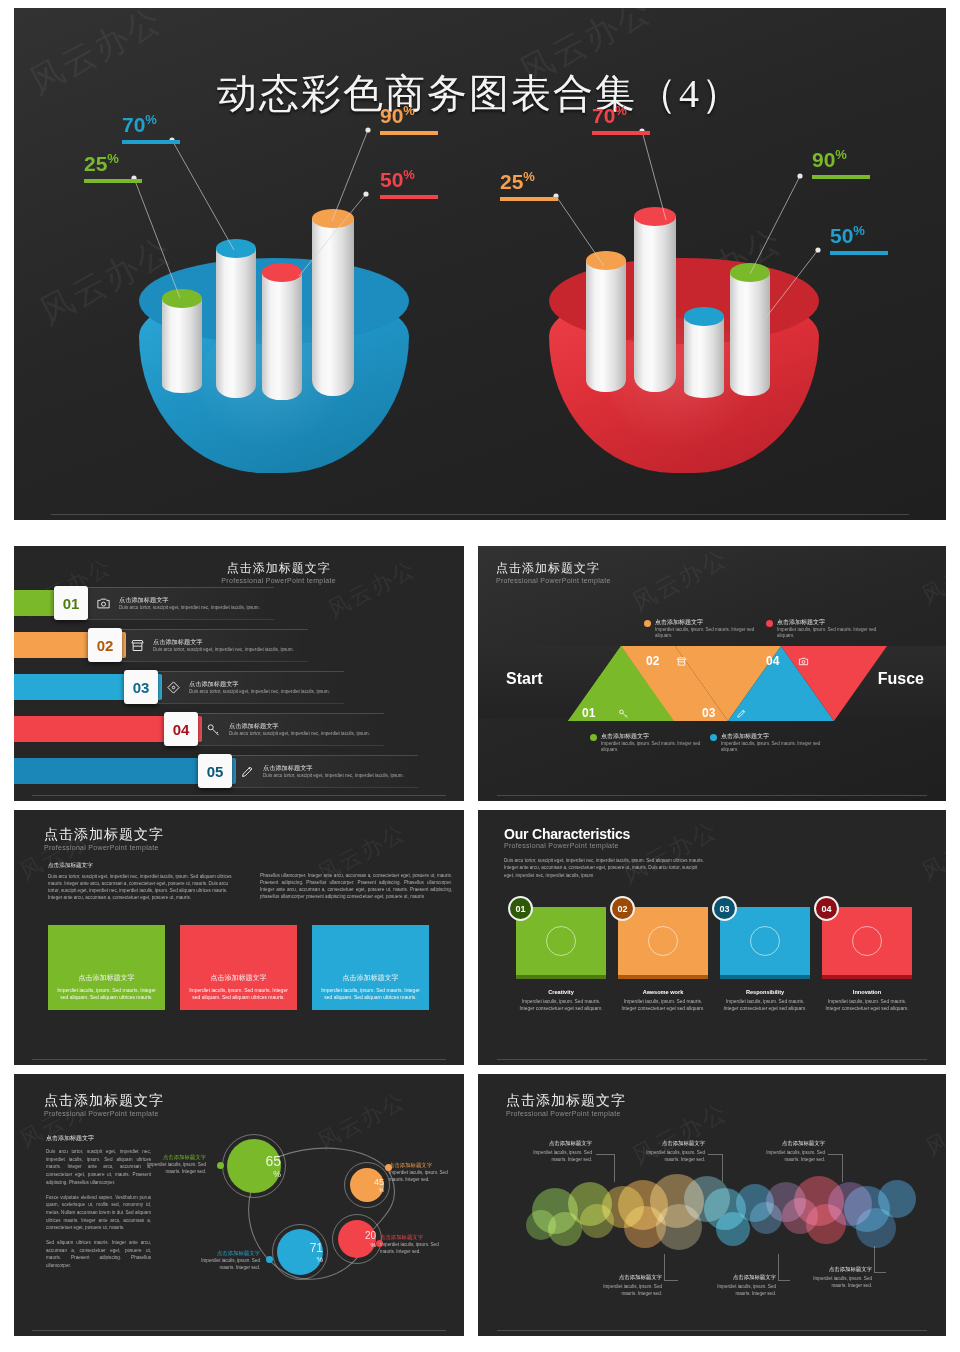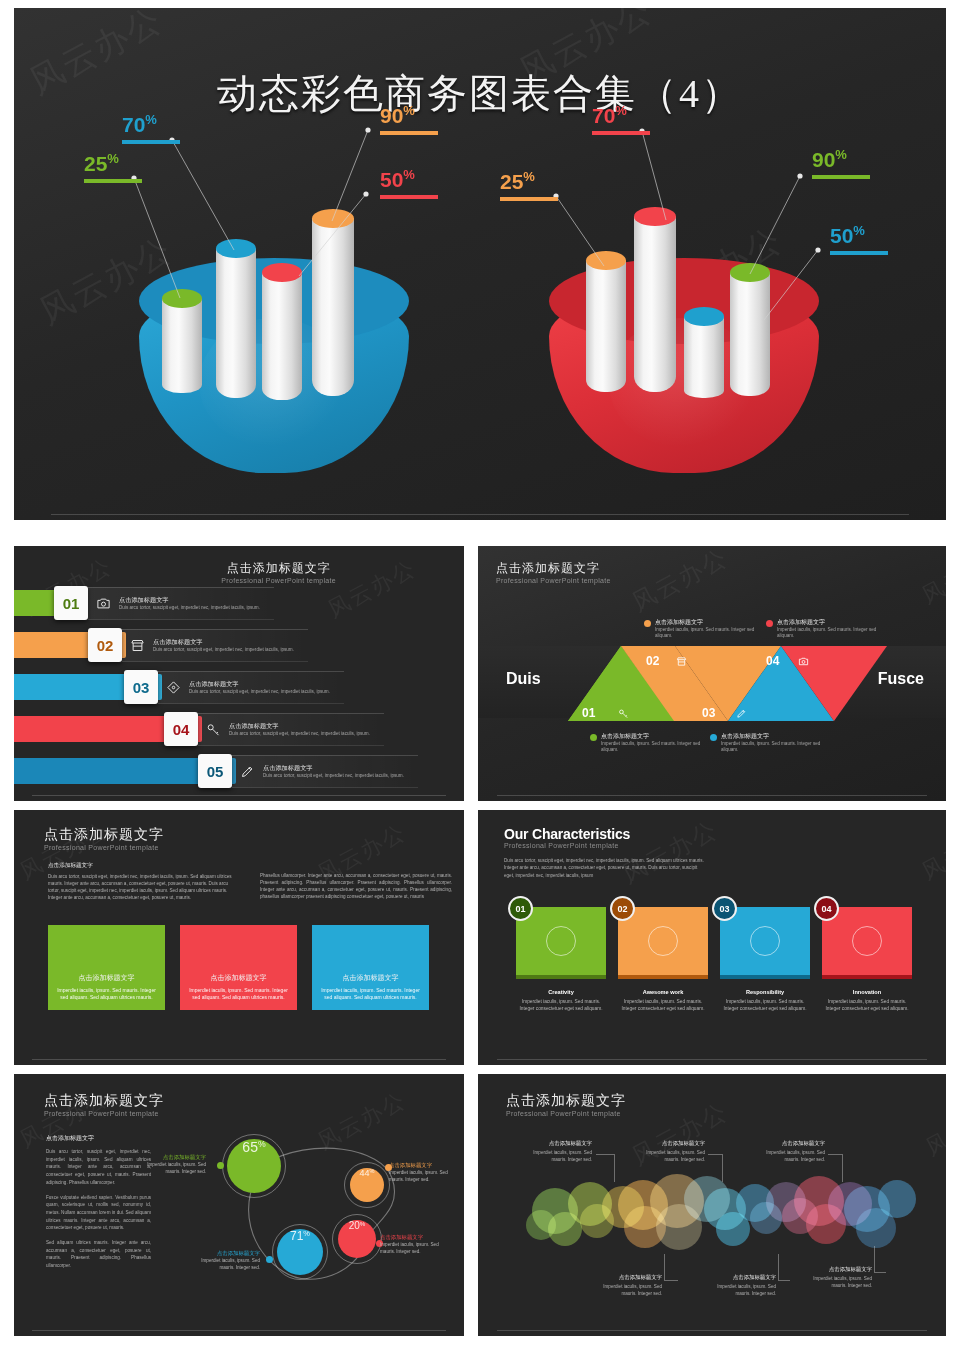--- a/index.html
+++ b/index.html
@@ -155,22 +155,22 @@
   .chcard .name { margin-top:10px; text-align:center; font-size:5.6px; font-weight:bold; color:#fff; }
   .chcard .desc { margin-top:3px; text-align:center; font-size:4.8px; color:#b6b6b6; line-height:1.55; }
 
   
   #s4a { left:14px; top:1074px; width:450px; height:262px; }
   #s4a .hdr { position:absolute; left:30px; top:18px; }
   #s4a .hdr .s-title-cn { font-size:14px; }
   #s4a .lcol { position:absolute; left:32px; top:60px; width:105px; }
   #s4a .lcol .h { font-size:6px; color:#e9e9e9; font-family:"Liberation Serif",serif; margin-bottom:5px; }
   #s4a .lcol p { font-size:4.6px; line-height:1.68; color:#aeaeae; margin-bottom:7px; text-align:justify; }
-  .bub { position:absolute; border-radius:50%; display:flex; align-items:flex-start; justify-content:center;
-         color:rgba(255,255,255,.85); font-weight:normal; }
+  .bub { position:absolute; border-radius:50%; display:flex; align-items:flex-end; justify-content:center;
+         color:rgba(255,255,255,.85); font-weight:normal;flex-direction:column; }
   .bub sup { font-size:.62em; }
   .bubring { position:absolute; border-radius:50%; border:1px solid rgba(255,255,255,.35); }
   .bubnote { position:absolute; width:72px; }
   .bubnote .t { font-size:5.4px; font-family:"Liberation Serif",serif; }
   .bubnote .d { font-size:4.6px; color:#b4b4b4; line-height:1.55; }
   .bdot { position:absolute; width:7px; height:7px; border-radius:50%; }
 
   
   #s4b { left:478px; top:1074px; width:468px; height:262px; }
   #s4b .hdr { position:absolute; left:28px; top:18px; }
@@ -414,21 +414,21 @@
 
     <svg style="position:absolute;left:0;top:100px;width:468px;height:75px;">
       <polygon points="90,75 143,0 197,75 170,75 143,36 117,75" fill="#7AB929"></polygon>
       <polygon points="90,75 143,0 197,75" fill="#7AB929"></polygon>
       <polygon points="143,0 197,0 250,75 196,75" fill="#F5A04C"></polygon>
       <polygon points="197,0 250,75 303,0 250,0" fill="#F5A04C"></polygon>
       <polygon points="250,75 303,0 356,75" fill="#26A9D6"></polygon>
       <polygon points="303,0 356,75 409,0" fill="#F2434B"></polygon>
     </svg>
 
-    <div class="startw">Duis</div>
+    <div class="startw">Start</div>
     <div class="succw">Fusce</div>
 
     <div style="position:absolute;left:104px;top:160px;color:#fff;font-weight:bold;font-size:12px;">01</div>
     <svg style="position:absolute;left:140px;top:162px;width:11px;height:11px;color:#fff;" viewBox="0 0 24 24" fill="none" stroke="currentColor" stroke-width="1.8">
         <circle cx="7.5" cy="8.5" r="4"></circle>
         <path d="M10.4 11.4L20 21"></path>
         <path d="M17 18l2-2"></path>
       </svg>
 
     <div style="position:absolute;left:168px;top:108px;color:#fff;font-weight:bold;font-size:12px;">02</div>
@@ -586,21 +586,21 @@
         <sup>%</sup>
     </div>
     <div class="bdot" style="left:203px;top:88px;background:#7AB929;"></div>
     <div class="bubnote" style="left:120px;top:80px;text-align:right;">
       <div class="t" style="color:#7AB929;">点击添加标题文字</div>
       <div class="d">Imperdiet iaculis, ipsum. Sed mauris. Integer sed.</div>
     </div>
 
     <div class="bubring" style="left:330px;top:88px;width:46px;height:46px;"></div>
     <div class="bub" style="left:336px;top:94px;width:34px;height:34px;background:#F5A04C;font-size:9px;">
-      <span>44</span>
+      <span>45</span>
         <sup>%</sup>
     </div>
     <div class="bdot" style="left:371px;top:90px;background:#F5A04C;"></div>
     <div class="bubnote" style="left:375px;top:88px;text-align:left;">
       <div class="t" style="color:#F5A04C;">点击添加标题文字</div>
       <div class="d">Imperdiet iaculis, ipsum. Sed mauris. Integer sed.</div>
     </div>
 
     <div class="bubring" style="left:258px;top:150px;width:56px;height:56px;"></div>
     <div class="bub" style="left:263px;top:155px;width:46px;height:46px;background:#26A9D6;font-size:12px;">

